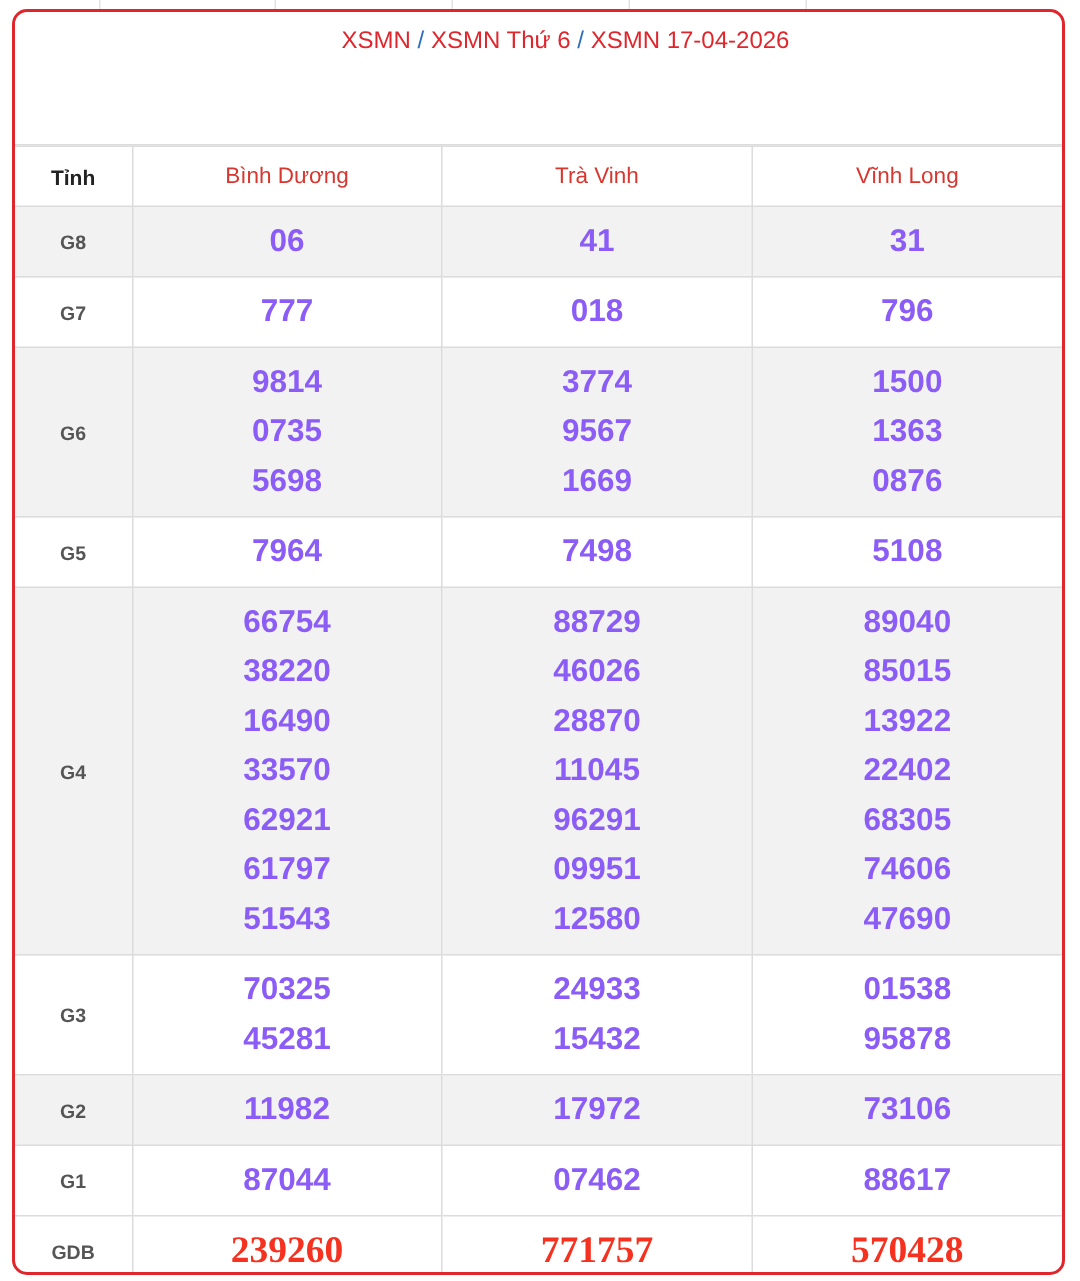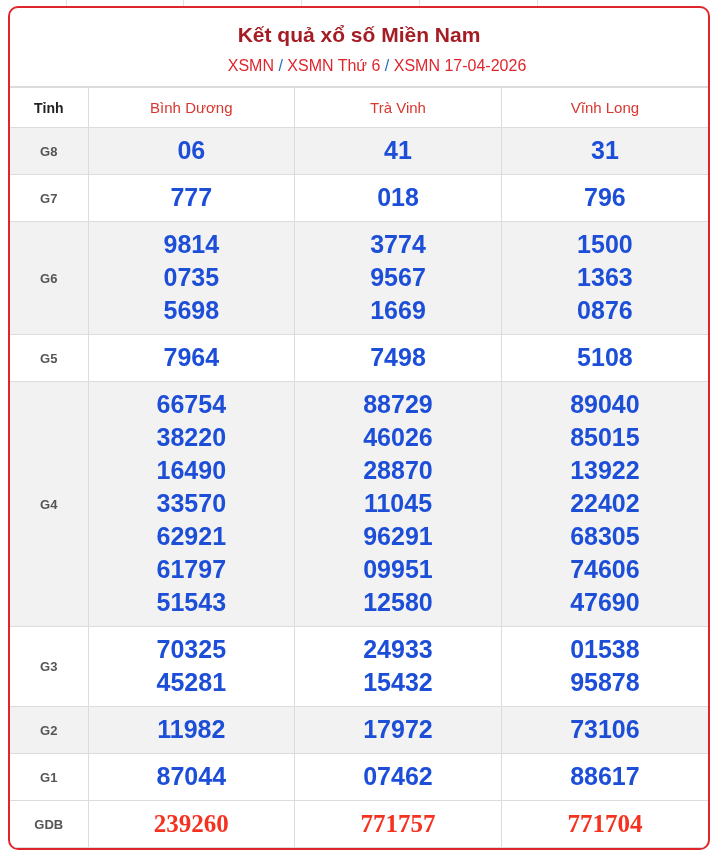--- a/index.html
+++ b/index.html
@@ -14,39 +14,38 @@
   .crumbs a { color: #e0262d; text-decoration: none; }
   table { border-collapse: collapse; width: 100%; table-layout: fixed; }
   th, td { border: 1px solid #dcdcdc; text-align: center; padding: 0; font-weight: bold; }
   tr > :first-child { border-left: none; }
   tr > :last-child { border-right: none; }
   th { height: 39px; font-size: 15px; font-weight: normal; }
   th.tinh { color: #222; font-weight: bold; font-size: 14px; }
   th.prov { color: #d8362e; }
   col.c0 { width: 78px; }
   td.label { color: #555; font-size: 13px; }
-  td.nums { font-weight: bold; font-size: 25px; color: #1d4ed8; line-height: 33px; padding: 6px 0 7px; }
+  td.nums { font-weight: bold; font-size: 21px; color: #8b5cf6; line-height: 33px; padding: 6px 0 7px; }
   td.nums div { height: 33px; }
   tr.shade td { background: #f2f2f2; }
   tr.gdb td.nums { color: #f5311f; font-size: 25px; font-family: Liberation Serif, serif; }
 </style>
 </head>
 <body>
 
 <div class="top-strip">
   <div style="width:66px"></div>
     <div style="width:116px"></div>
     <div style="width:117px"></div>
     <div style="width:117px"></div>
     <div style="width:117px"></div>
 </div>
 
 <div class="card">
   <div class="header">
-    <div class="title">Kết quả xổ số Miền Nam</div>
     <div class="crumbs">
       <a href="#">XSMN</a>
       <span class="sep">/</span>
       <a href="#">XSMN Thứ 6</a>
       <span class="sep">/</span>
       <a href="#">XSMN 17-04-2026</a>
     </div>
   </div>
 
   <table>
@@ -190,18 +189,18 @@
         </tr>
         <tr class="gdb">
           <td class="label">GDB</td>
           <td class="nums">
             <div>239260</div>
           </td>
           <td class="nums">
             <div>771757</div>
           </td>
           <td class="nums">
-            <div>771704</div>
+            <div>570428</div>
           </td>
         </tr>
       </tbody>
   </table>
 </div>
 
 </body></html>

